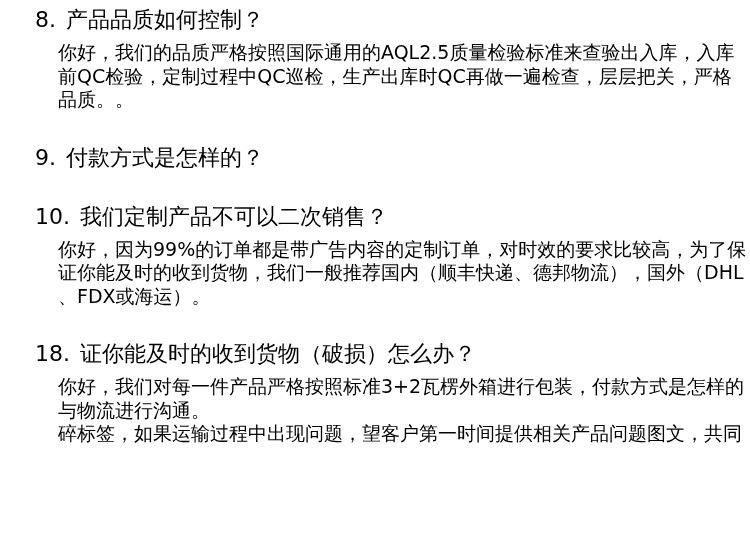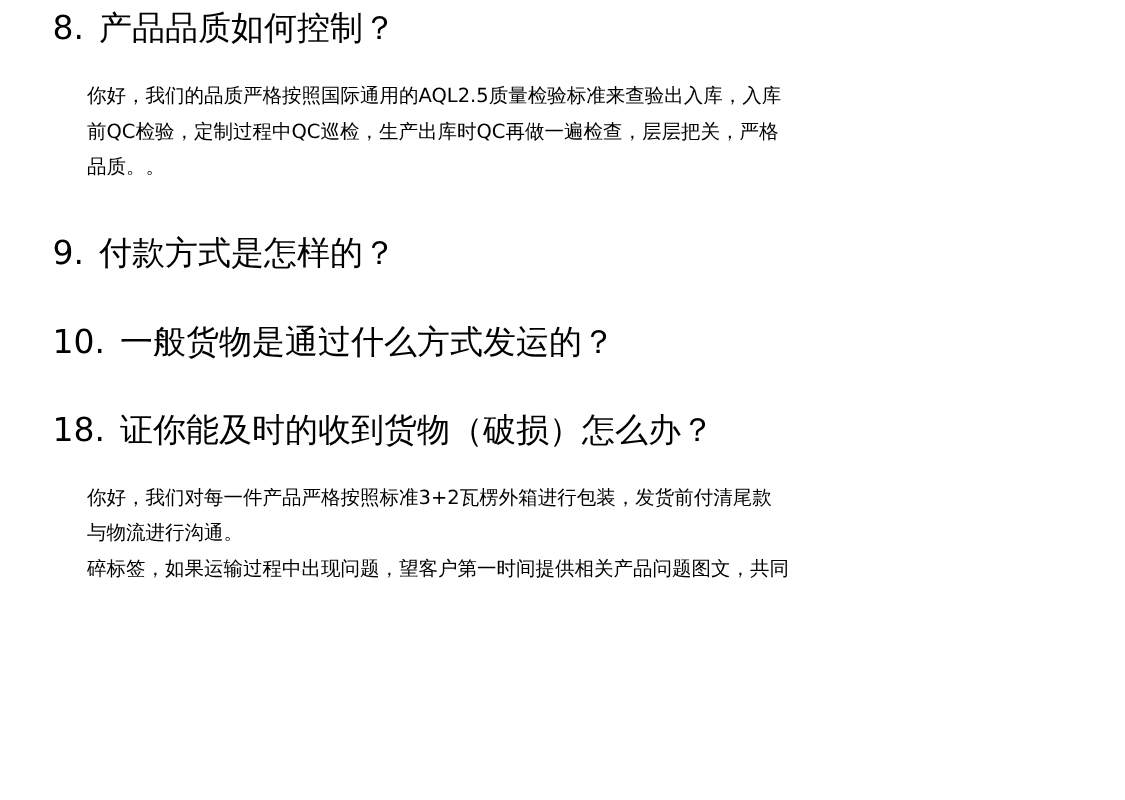--- a/index.html
+++ b/index.html
@@ -29,22 +29,22 @@
     font-size: 22px;
     line-height: 26px;
     font-weight: normal;
     white-space: nowrap;
   }
   .q-number {
     display: inline-block;
     margin-right: 10px;
   }
   .answer {
-    margin: 20px 0 0 23px;
-    font-size: 13px;
+    margin: 8px 0 0 23px;
+    font-size: 19px;
     line-height: 23.5px;
   }
   .answer-line {
     white-space: nowrap;
   }
 </style>
 </head>
 <body style="background: rgb(255, 255, 255); color: rgb(0, 0, 0);">
 
 <div class="page">
@@ -56,24 +56,29 @@
         <div class="answer-line">前QC检验，定制过程中QC巡检，生产出库时QC再做一遍检查，层层把关，严格</div>
         <div class="answer-line">品质。。</div>
       </div>
     </section>
 
     <section class="faq-section">
       <h2 class="question-row"><span class="q-number">9.</span><span class="q-text">付款方式是怎样的？</span></h2>
     </section>
 
     <section class="faq-section">
-      <h2 class="question-row"><span class="q-number">10.</span><span class="q-text">一般货物是通过什么方式发运的？</span></h2>
+      <h2 class="question-row"><span class="q-number">10.</span><span class="q-text">我们定制产品不可以二次销售？</span></h2>
+      <div class="answer">
+        <div class="answer-line">你好，因为99%的订单都是带广告内容的定制订单，对时效的要求比较高，为了保</div>
+        <div class="answer-line">证你能及时的收到货物，我们一般推荐国内（顺丰快递、德邦物流），国外（DHL</div>
+        <div class="answer-line">、FDX或海运）。</div>
+      </div>
     </section>
 
     <section class="faq-section">
       <h2 class="question-row"><span class="q-number">18.</span><span class="q-text">证你能及时的收到货物（破损）怎么办？</span></h2>
       <div class="answer">
-        <div class="answer-line">你好，我们对每一件产品严格按照标准3+2瓦楞外箱进行包装，发货前付清尾款</div>
+        <div class="answer-line">你好，我们对每一件产品严格按照标准3+2瓦楞外箱进行包装，付款方式是怎样的</div>
         <div class="answer-line">与物流进行沟通。</div>
         <div class="answer-line">碎标签，如果运输过程中出现问题，望客户第一时间提供相关产品问题图文，共同</div>
       </div>
     </section>
   </div>
 
 </body></html>

